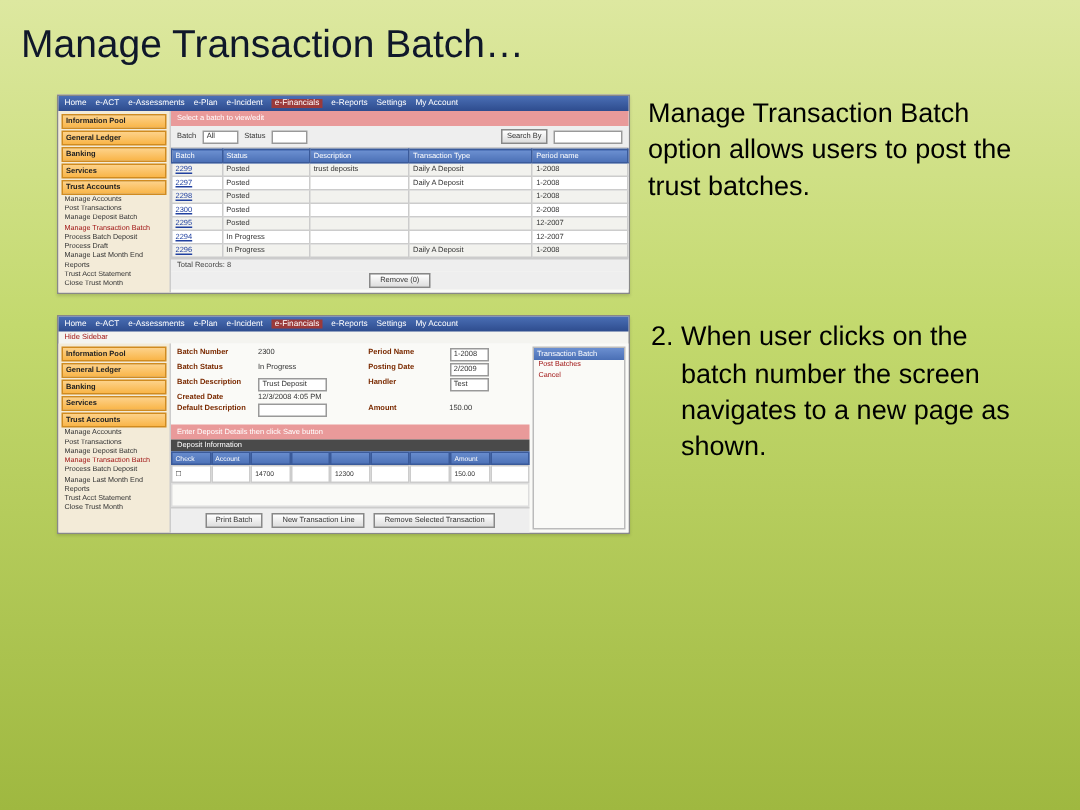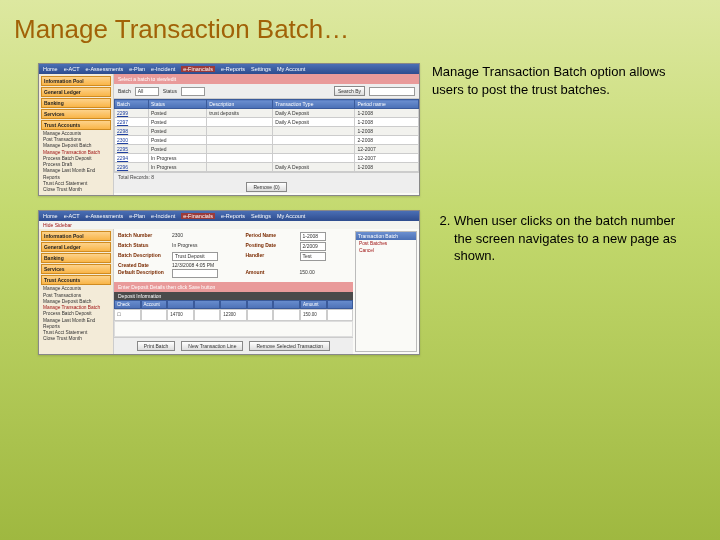--- a/index.html
+++ b/index.html
@@ -6,21 +6,21 @@
     margin: 0;
     width: 720px;
     height: 540px;
     background: linear-gradient(180deg, #dde8a0 0%, #c3d96e 40%, #9fb840 100%);
     font-family: Arial, sans-serif;
     overflow: hidden;
     position: relative;
   }
   .slide-title {
     font-size: 26px;
-    color: #a16207;
+    color: #0f172a;
     padding: 14px 0 0 14px;
     font-weight: normal;
   }
   .content-row {
     display: flex;
     padding: 18px 18px 0 38px;
     gap: 12px;
   }
   .screenshot {
     background: #f4f4f0;
@@ -120,21 +120,21 @@
   .grid td.link { color: #2040a0; text-decoration: underline; }
   .footerbar {
     background: #eee;
     padding: 1px 4px;
     font-size: 5px;
     color: #444;
     border-top: 1px solid #ccc;
   }
   .explain {
     width: 250px;
-    font-size: 13px;
+    font-size: 18px;
     color: #000;
     line-height: 1.35;
   }
   .explain ol { margin: 2px 0 0 0; padding-left: 22px; }
   .explain li { margin-bottom: 4px; }
   
   .panel-right {
     width: 60px;
     border: 1px solid #bbb;
     margin: 2px;

